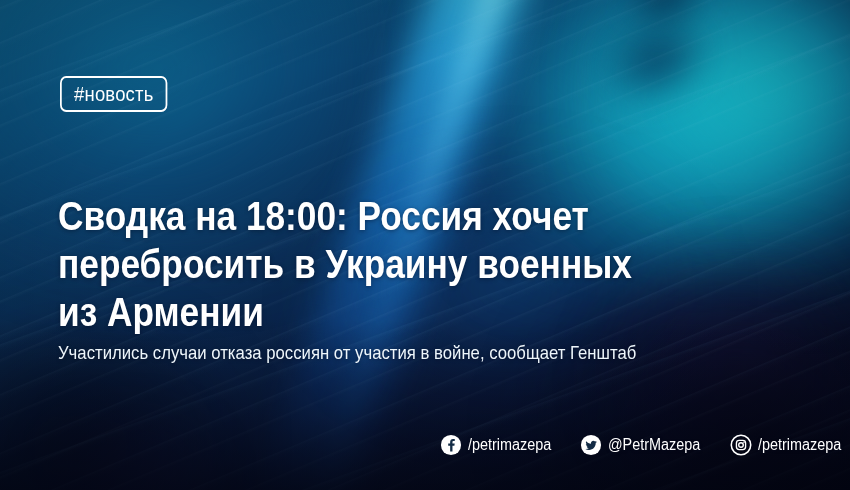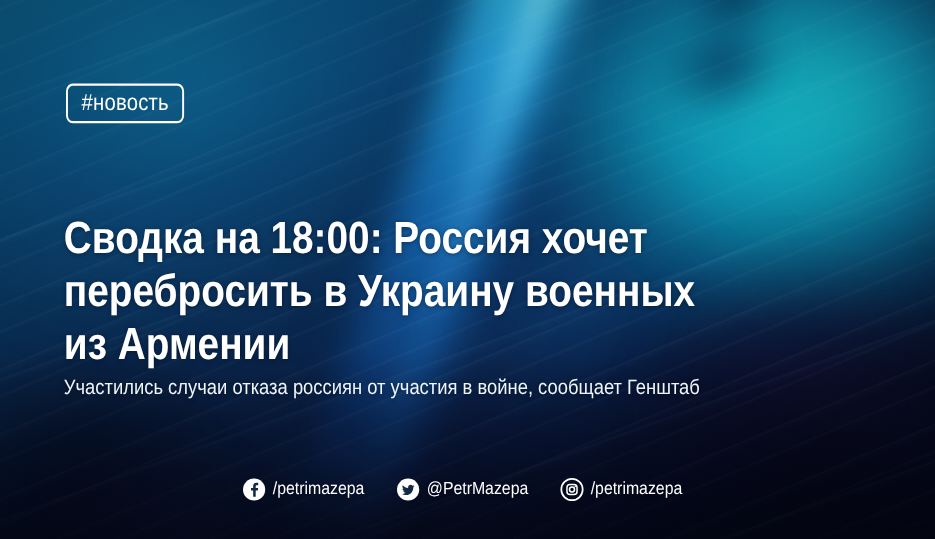--- a/index.html
+++ b/index.html
@@ -310,21 +310,21 @@
     transform-origin: left top;
     text-shadow: 0 1px 4px rgba(0,10,30,0.4);
   }
 
   .social {
     position: absolute;
     left: 0;
     right: 0;
     top: 434px;
     display: flex;
-    justify-content: center;
+    justify-content: flex-end;
     align-items: center;
     gap: 19px;
   }
   .social-item {
     display: flex;
     align-items: center;
     gap: 6px;
   }
   .social-icon {
     width: 22px;

